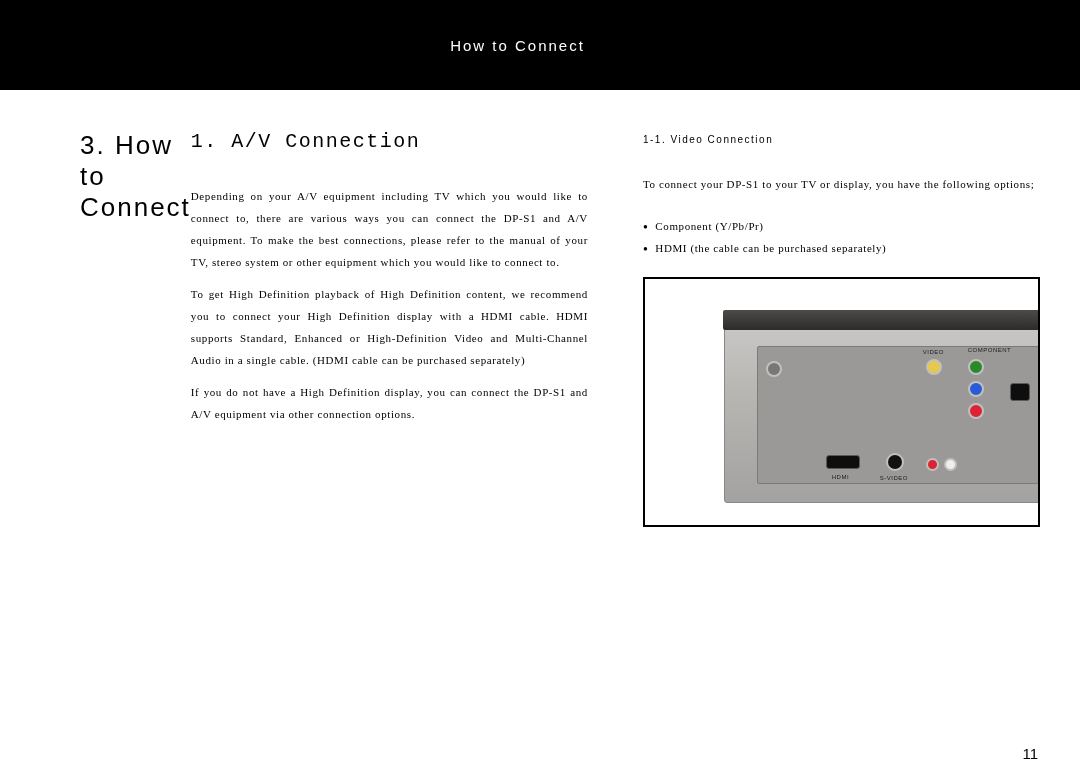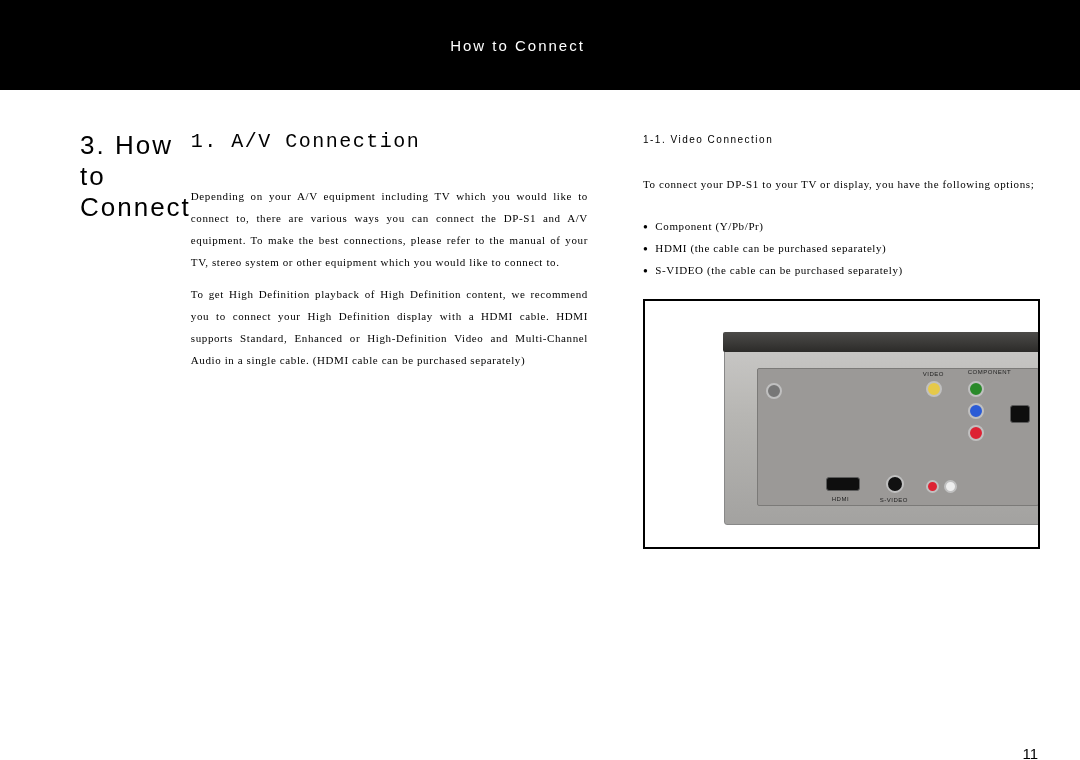--- a/index.html
+++ b/index.html
@@ -106,30 +106,30 @@
 <div class="page">
 
   <h1 class="chapter-title">3.   How to Connect</h1>
 
   <div class="columns">
 
     <div class="col-left">
       <h2 class="section-h1">1. A/V Connection</h2>
       <p class="body-text">Depending on your A/V equipment including TV which you would like to connect to, there are various ways you can connect the DP-S1 and A/V equipment. To make the best connections, please refer to the manual of your TV, stereo system or other equipment which you would like to connect to.</p>
       <p class="body-text">To get High Definition playback of High Definition content, we recommend you to connect your High Definition display with a HDMI cable. HDMI supports Standard, Enhanced or High-Definition Video and Multi-Channel Audio in a single cable. (HDMI cable can be purchased separately)</p>
+      <p class="body-text">If you do not have a High Definition display, you can connect the DP-S1 and A/V equipment via other connection options.</p>
     </div>
 
     <div class="col-right">
       <h3 class="section-h2">1-1. Video Connection</h3>
       <p class="body-line" style="text-align:justify;">To connect your DP-S1 to your TV or display, you have the following options;</p>
 
       <ul class="bullet-list">
         <li>Component (Y/Pb/Pr)</li>
         <li>HDMI (the cable can be purchased separately)</li>
-        <li>S-VIDEO (the cable can be purchased separately)</li>
       </ul>
 
       <div class="figure">
         <div class="device">
           <div class="device-top"></div>
           <div class="backplate">
 
             <div class="port" style="left:8px; top:14px; background:#777;"></div>
 
             <div class="port sq" style="left:68px; bottom:14px; width:34px; height:14px;"></div>

